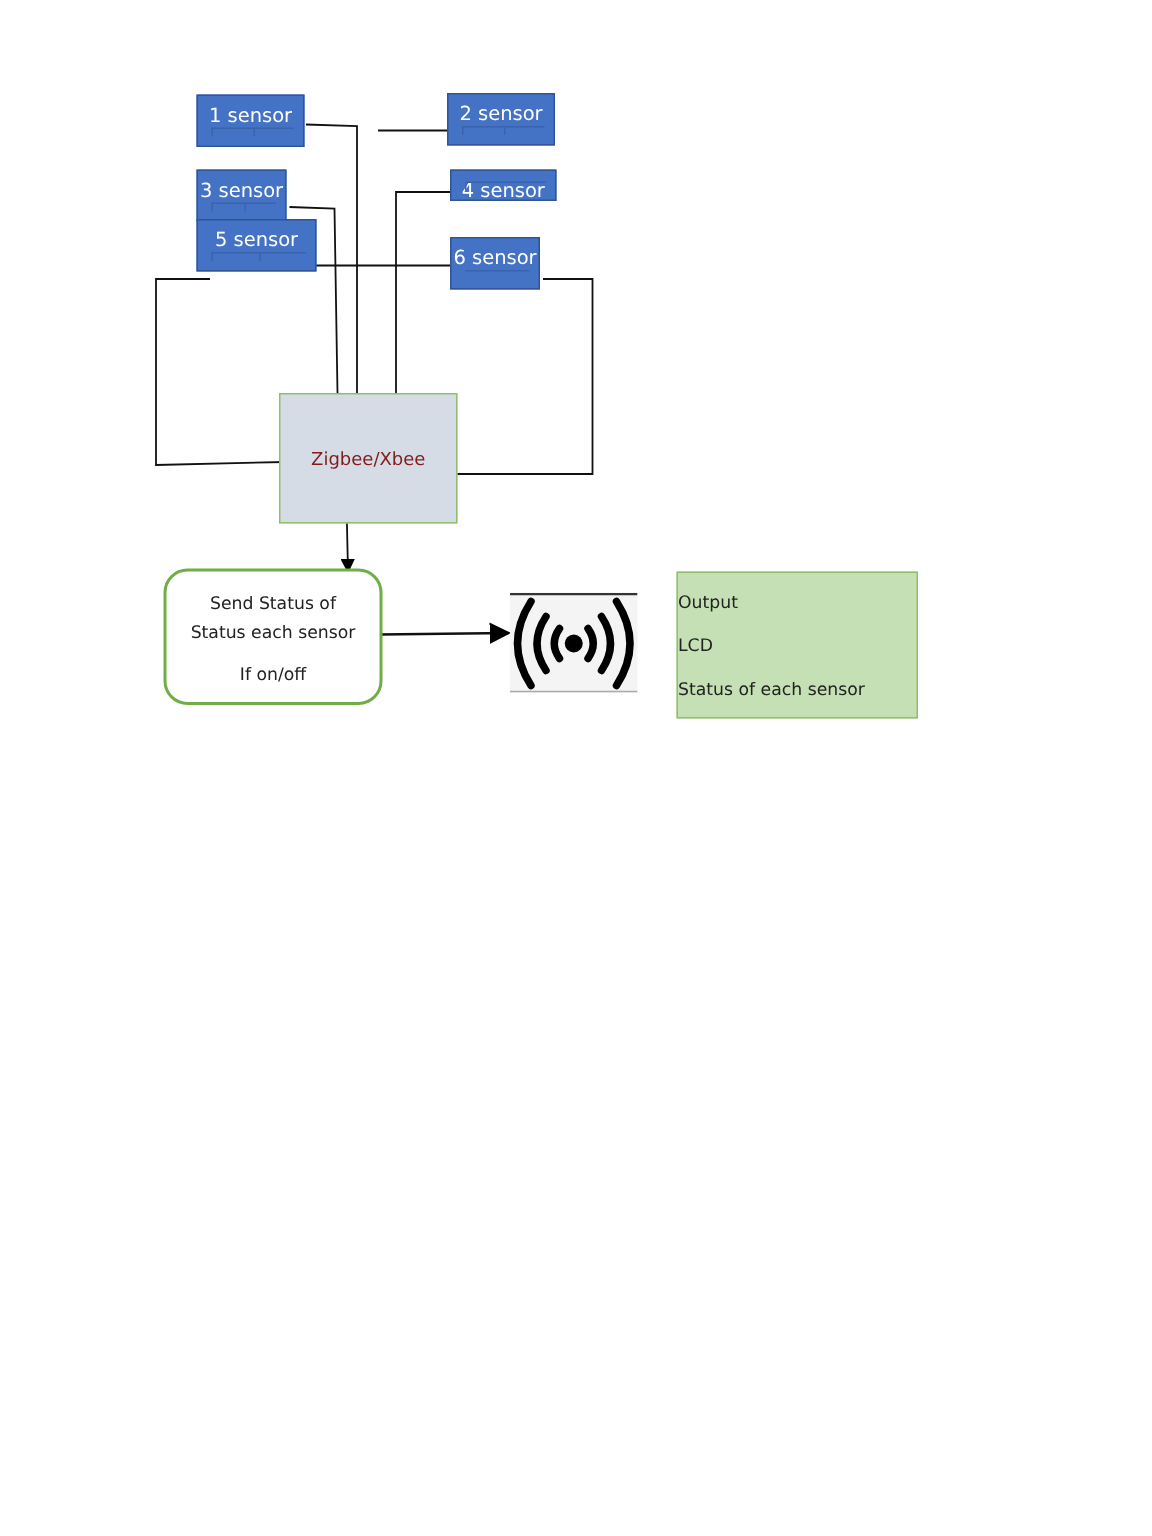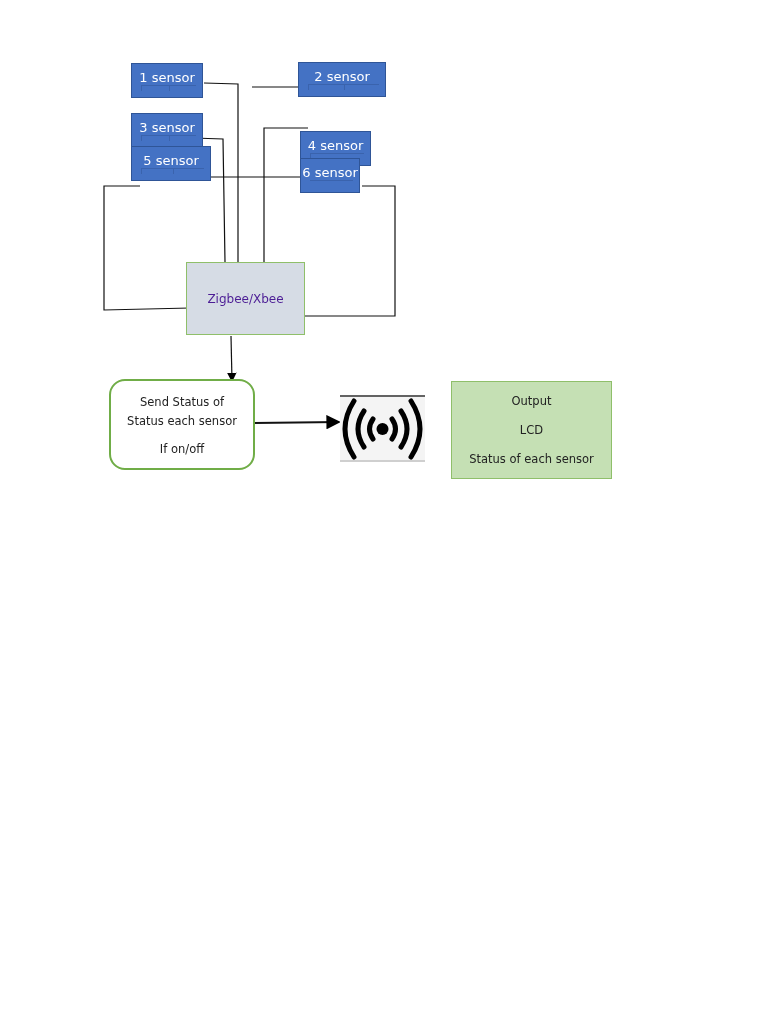--- a/index.html
+++ b/index.html
@@ -5,33 +5,33 @@
   html, body { margin:0; padding:0; background:#ffffff; }
   body { width:768px; height:1024px; position:relative; overflow:hidden;
          font-family:"DejaVu Sans", sans-serif; }
   .sensor { position:absolute; background:#4472c4; border:1px solid #2f5597;
             box-sizing:border-box; color:#ffffff; font-size:13px; text-align:center; }
   .sensor .lbl { position:absolute; left:0; right:0; top:6px; }
   .sensor .sub { position:absolute; left:9px; right:6px; bottom:6px; height:5px;
                  border-top:1px solid #3a63ad; border-left:1px solid #3a63ad; }
   .sensor .sub.split::after { content:""; position:absolute; left:50%; top:0; bottom:0;
                  border-left:1px solid #3a63ad; }
-  #zigbee { position:absolute; left:186px; top:262px; width:119px; height:73px;
+  #zigbee { position:absolute; left:186px; top:262px; width:119px; height:87px;
             background:#d6dce5; border:1.5px solid #8fbf6a; box-sizing:border-box;
             display:flex; align-items:center; justify-content:center;
-            font-size:12px; color:#4c1d95; }
+            font-size:12px; color:#7f1d1d; }
   #send-box { position:absolute; left:109px; top:379px; width:146px; height:91px;
               border:2px solid #70ad47; border-radius:16px; box-sizing:border-box;
               background:#fff; text-align:center; font-size:11.5px; color:#222;padding-left:44px; }
   #send-box .l1 { position:absolute; left:0; right:0; top:14px; }
   #send-box .l2 { position:absolute; left:0; right:0; top:33px; }
   #send-box .l3 { position:absolute; left:0; right:0; top:61px; }
   #output-box { position:absolute; left:451px; top:381px; width:161px; height:98px;
                 background:#c5e0b4; border:1.5px solid #8fbf6a; box-sizing:border-box;
-                text-align:center; font-size:11.5px; color:#222; }
+                font-size:11.5px; color:#222; }
   #output-box .l1 { position:absolute; left:0; right:0; top:12px; }
   #output-box .l2 { position:absolute; left:0; right:0; top:41px; }
   #output-box .l3 { position:absolute; left:0; right:0; top:70px; }
   svg.lines { position:absolute; left:0; top:0; }
   #wireless { position:absolute; left:340px; top:395px; width:85px; height:67px;
               background-color:#f4f4f4; }
 </style>
 </head>
 <body>
 
@@ -60,29 +60,29 @@
     <line x1="231" y1="336" x2="232" y2="381" marker-end="url(#arrow)"></line>
 
     <line x1="253" y1="423" x2="339" y2="422" stroke-width="1.8" marker-end="url(#arrow)"></line>
   </g>
 </svg>
 
 <div class="sensor" style="left:131px;top:63px;width:72px;height:35px;">
   <span class="lbl">1 sensor</span>
   <span class="sub split"></span>
 </div>
-<div class="sensor" style="left:298px;top:62px;width:88px;height:35px;">
+<div class="sensor" style="left:298px;top:62px;width:72px;height:35px;">
   <span class="lbl">2 sensor</span>
   <span class="sub split"></span>
 </div>
-<div class="sensor" style="left:131px;top:113px;width:72px;height:35px;">
+<div class="sensor" style="left:131px;top:113px;width:60px;height:35px;">
   <span class="lbl">3 sensor</span>
   <span class="sub split"></span>
 </div>
-<div class="sensor" style="left:300px;top:131px;width:71px;height:35px;">
+<div class="sensor" style="left:300px;top:113px;width:71px;height:21px;">
   <span class="lbl">4 sensor</span>
   <span class="sub"></span>
 </div>
 <div class="sensor" style="left:131px;top:146px;width:80px;height:35px;">
   <span class="lbl">5 sensor</span>
   <span class="sub split"></span>
 </div>
 <div class="sensor" style="left:300px;top:158px;width:60px;height:35px;">
   <span class="lbl">6 sensor</span>
   <span class="sub" style="border-left:none;"></span>

